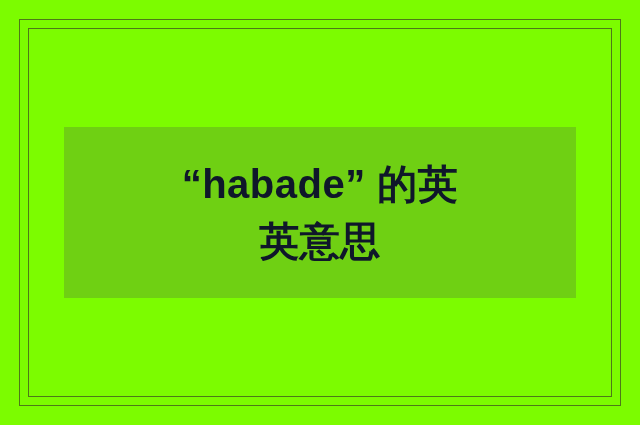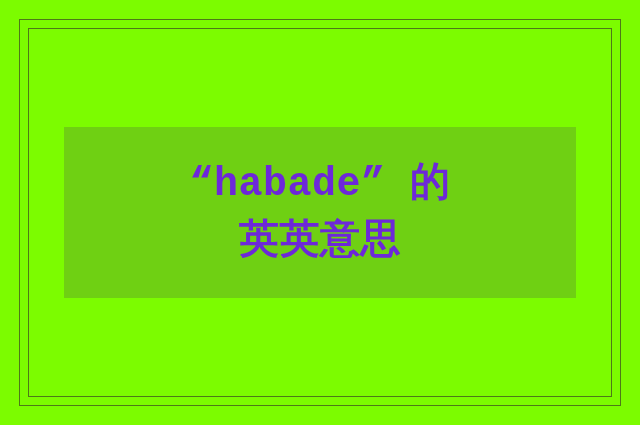--- a/index.html
+++ b/index.html
@@ -56,22 +56,22 @@
     background: #6FD013;
     display: flex;
     align-items: center;
     justify-content: center;
     box-sizing: border-box;
     padding: 0 40px;
   }
 
   #headline {
     margin: 0;
-    color: #6d28d9;
-    font-family: Liberation Mono, monospace;
+    color: #0f172a;
+    font-family: Liberation Sans, sans-serif;
     font-weight: bold;
     font-size: 40px;
     line-height: 57px;
     text-align: center;
     letter-spacing: 0.5px;
     word-break: break-word;
     max-width: 300px;
   }
 </style>
 </head>

